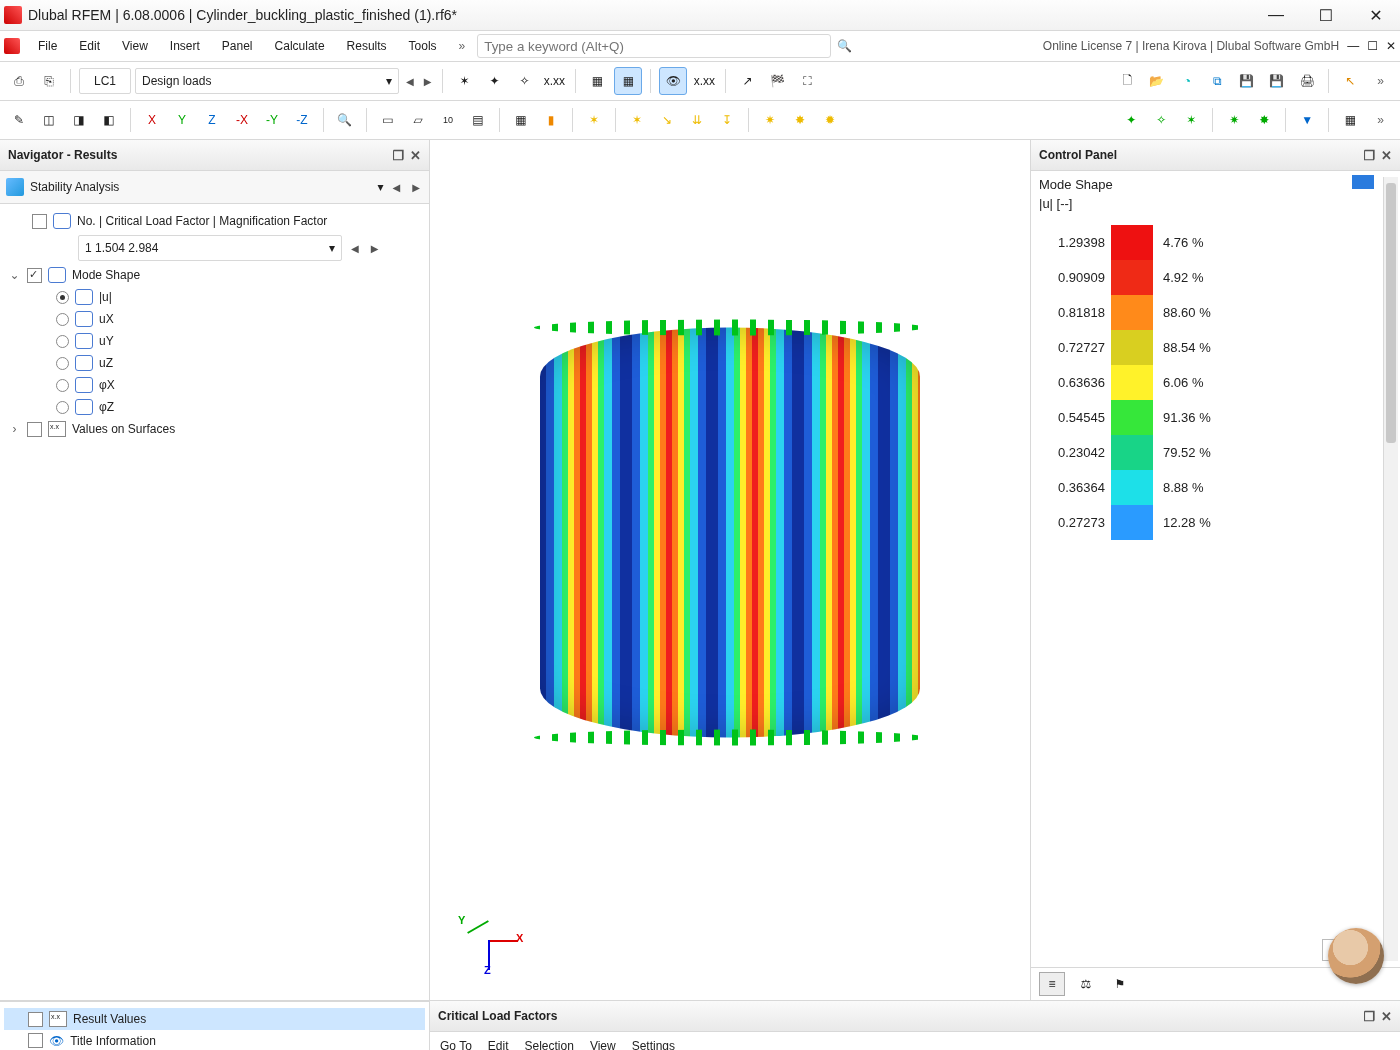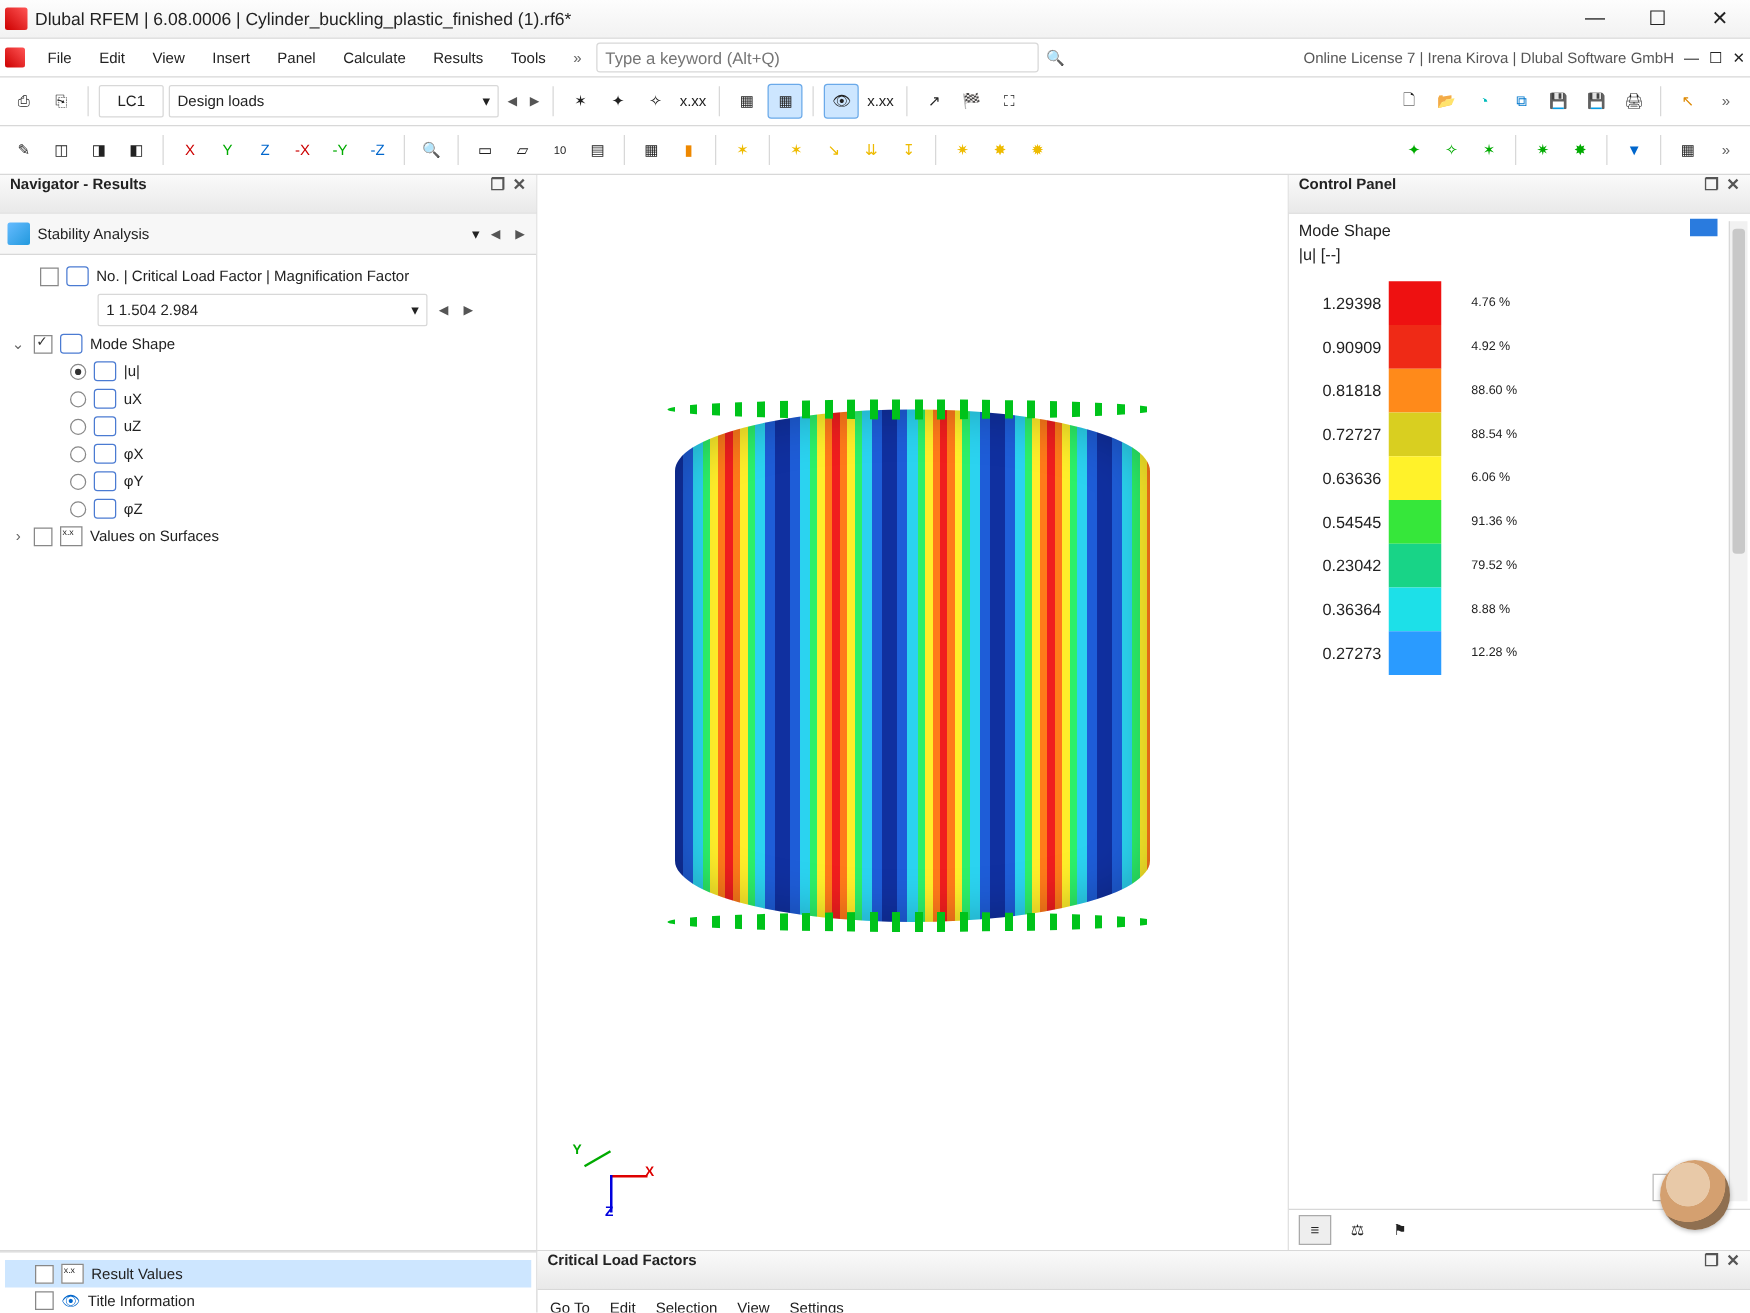--- a/index.html
+++ b/index.html
@@ -17,21 +17,21 @@
 .menubar .m{padding:4px 10px;border-radius:3px}
 .chev{font-size:12px;color:#666;padding:0 10px}
 .searchbox{flex:1;max-width:340px;border:1px solid var(--border-light);border-radius:3px;height:22px;padding:0 6px;color:#888}
 .license{margin-left:auto;color:#555}
 .toolbar{height:38px;border-bottom:1px solid var(--border-light);display:flex;align-items:center;padding:0 6px;gap:4px}
 .tbtn{width:26px;height:26px;display:flex;align-items:center;justify-content:center;border-radius:3px}
 .tbtn.on{background:#cde6ff;border:1px solid #6aa9e9}
 .sep{width:1px;height:24px;background:var(--border-light);margin:0 4px}
 .combo{height:24px;border:1px solid var(--border-light);border-radius:2px;display:flex;align-items:center;padding:0 6px;background:#fff}
 .main{display:grid;grid-template-columns:430px 1fr 370px;height:calc(100% - 30px - 30px - 38px - 38px - 30px - 24px)}
-.panel-header{height:30px;background:linear-gradient(#fafafa,#e9e9e9);border-bottom:1px solid var(--border-light);display:flex;padding:0 8px;font-weight:600}
+.panel-header{height:30px;background:linear-gradient(#fafafa,#e9e9e9);border-bottom:1px solid var(--border-light);display:flex;align-items:center;padding:0 8px;font-weight:600}
 .panel-header .tools{margin-left:auto;display:flex;gap:6px}
 .panel-header .tools span{font-size:13px;color:#555}
 .navigator{border-right:1px solid var(--border-light);display:flex;flex-direction:column;background:#fff}
 .nav-combo-row{height:32px;border-bottom:1px solid var(--border-light);display:flex;align-items:center;padding:0 6px;gap:6px;background:#f7f7f7}
 .nav-combo-row .ic{width:18px;height:18px;background:linear-gradient(135deg,#6bf,#29d);border-radius:2px}
 .nav-tree{flex:1;overflow:auto;padding:6px 4px}
 .node{display:flex;align-items:center;gap:6px;padding:3px 4px}
 .node .sp{display:inline-block}
 .chk{width:13px;height:13px;border:1px solid #888;background:#fff}
 .chk.on:before{content:"✓";display:block;font-size:11px;line-height:11px;margin-left:1px;color:#333}
@@ -74,21 +74,21 @@
 .axiswidget .z{position:absolute;left:30px;top:28px;width:2px;height:30px;background:#00d}
 .axislabel{position:absolute;font-size:11px;font-weight:600}
 
 .ctrl{border-left:1px solid var(--border-light);display:flex;flex-direction:column;background:#fff}
 .ctrl-body{flex:1;display:flex;padding:6px 2px 6px 8px;gap:0;position:relative}
 .legend{flex:1;display:flex;flex-direction:column}
 .leg-title{font-size:13px;margin-bottom:4px}
 .leg-table{display:grid;grid-template-columns:72px 42px 80px;align-items:center}
 .leg-val{text-align:right;padding-right:6px;font-size:13px}
 .leg-sw{height:35px;width:42px}
-.leg-pct{padding-left:24px;font-size:10px}
+.leg-pct{padding-left:10px;font-size:13px}
 .leg-ref{width:22px;height:14px;background:#2a7bde;position:absolute;right:26px;top:4px}
 .ctrl-scroll{width:14px;background:#f1f1f1;border-left:1px solid var(--border-light);position:relative}
 .ctrl-scroll .thumb{position:absolute;left:2px;right:2px;top:6px;height:260px;background:#c8c8c8;border-radius:3px}
 .ctrl-foot{height:32px;border-top:1px solid var(--border-light);display:flex;align-items:center;padding:0 8px;gap:8px}
 .ctrl-foot .t{width:24px;height:22px;border:1px solid transparent;display:flex;align-items:center;justify-content:center}
 .ctrl-foot .t.active{border:1px solid #aaa;background:#eee}
 .ctrl-extra{position:absolute;right:24px;bottom:6px;display:flex;gap:6px}
 .ctrl-extra span{width:22px;height:20px;border:1px solid #bbb;background:#fff;font-size:11px;display:flex;align-items:center;justify-content:center}
 
 .lower{height:290px;display:grid;grid-template-columns:430px 1fr}
@@ -263,33 +263,33 @@
    <div class="node">
           <span class="sp" style="width:42px"></span>
           <span class="rad"></span>
           <span class="nic"></span>
           <span>uX</span>
         </div>
    <div class="node">
           <span class="sp" style="width:42px"></span>
           <span class="rad"></span>
           <span class="nic"></span>
+          <span>uY</span>
+        </div>
+   <div class="node">
+          <span class="sp" style="width:42px"></span>
+          <span class="rad"></span>
+          <span class="nic"></span>
           <span>uZ</span>
         </div>
    <div class="node">
           <span class="sp" style="width:42px"></span>
           <span class="rad"></span>
           <span class="nic"></span>
           <span>φX</span>
-        </div>
-   <div class="node">
-          <span class="sp" style="width:42px"></span>
-          <span class="rad"></span>
-          <span class="nic"></span>
-          <span>φY</span>
         </div>
    <div class="node">
           <span class="sp" style="width:42px"></span>
           <span class="rad"></span>
           <span class="nic"></span>
           <span>φZ</span>
         </div>
    <div class="node">
           <span class="exp">›</span>
           <span class="chk"></span>

